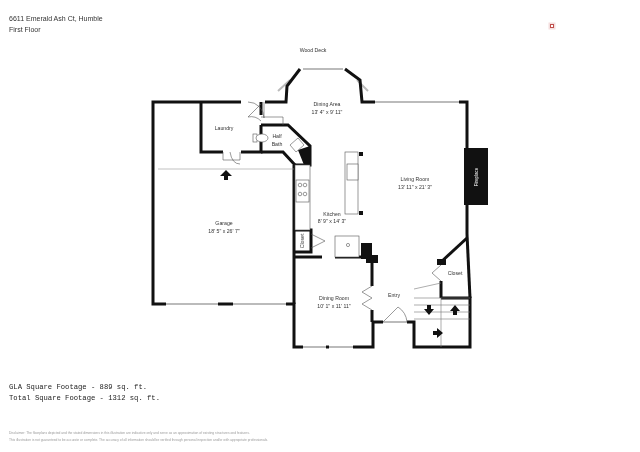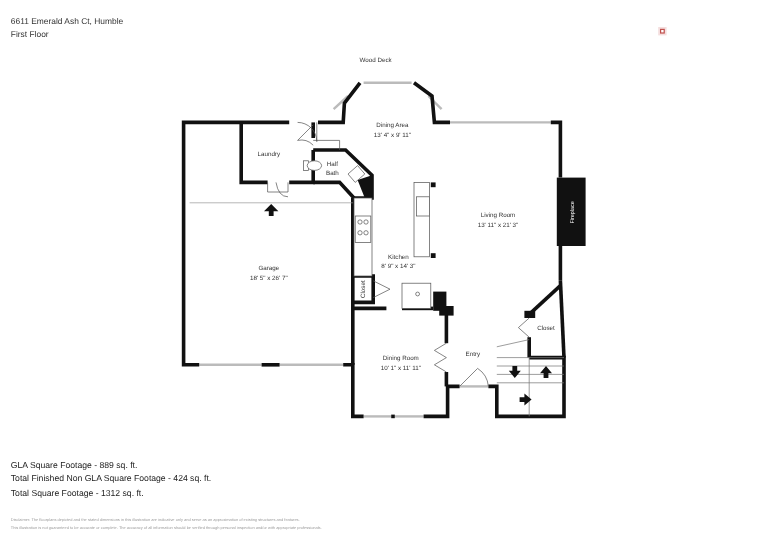--- a/index.html
+++ b/index.html
@@ -1,21 +1,21 @@
 <!DOCTYPE html>
 <html><head>
 <meta charset="utf-8">
 <style>
   html, body { margin: 0; padding: 0; background: #ffffff; }
   body { width: 640px; height: 452px; position: relative; overflow: hidden; font-family: "Liberation Sans", sans-serif; color: #222; }
   .header { position: absolute; left: 9px; top: 13px; font-size: 7px; line-height: 11px; color: #333; }
   .logo { position: absolute; left: 548px; top: 22px; width: 8px; height: 8px; }
   .plan { position: absolute; left: 0; top: 0; width: 640px; height: 380px; }
   .room-label { font-family: "Liberation Sans", sans-serif; font-size: 5.2px; fill: #333; text-anchor: middle; }
-  .footage { position: absolute; left: 9px; top: 382px; font-size: 7.2px; line-height: 11.3px; color: #222; }
+  .footage { position: absolute; left: 9px; top: 382px; font-size: 7.2px; line-height: 11.3px; color: #222; font-family: Liberation Mono, monospace; }
   .disclaimer { position: absolute; left: 9px; top: 430px; font-size: 3.3px; line-height: 7px; color: #9a9a9a; white-space: nowrap; }
 </style>
 </head>
 <body>
 
 <div class="header">
   <div>6611 Emerald Ash Ct, Humble</div>
   <div>First Floor</div>
 </div>
 
@@ -155,20 +155,19 @@
   <text class="room-label" x="224" y="233">18' 5" x 26' 7"</text>
   <text class="room-label" transform="translate(304,241) rotate(-90)" x="0" y="0">Closet</text>
   <text class="room-label" x="455" y="275">Closet</text>
   <text class="room-label" x="334" y="300">Dining Room</text>
   <text class="room-label" x="334" y="308">10' 1" x 11' 11"</text>
   <text class="room-label" x="394" y="297">Entry</text>
 </svg>
 
 <div class="footage">
   <div>GLA Square Footage - 889 sq. ft.</div>
-  <div>Total Finished Non GLA Square Footage - 424 sq. ft.</div>
   <div>Total Square Footage - 1312 sq. ft.</div>
 </div>
 
 <div class="disclaimer">
   <div>Disclaimer: The floorplans depicted and the stated dimensions in this illustration are indicative only and serve as an approximation of existing structures and features.</div>
   <div>This illustration is not guaranteed to be accurate or complete. The accuracy of all information should be verified through personal inspection and/or with appropriate professionals.</div>
 </div>
 
 </body></html>

